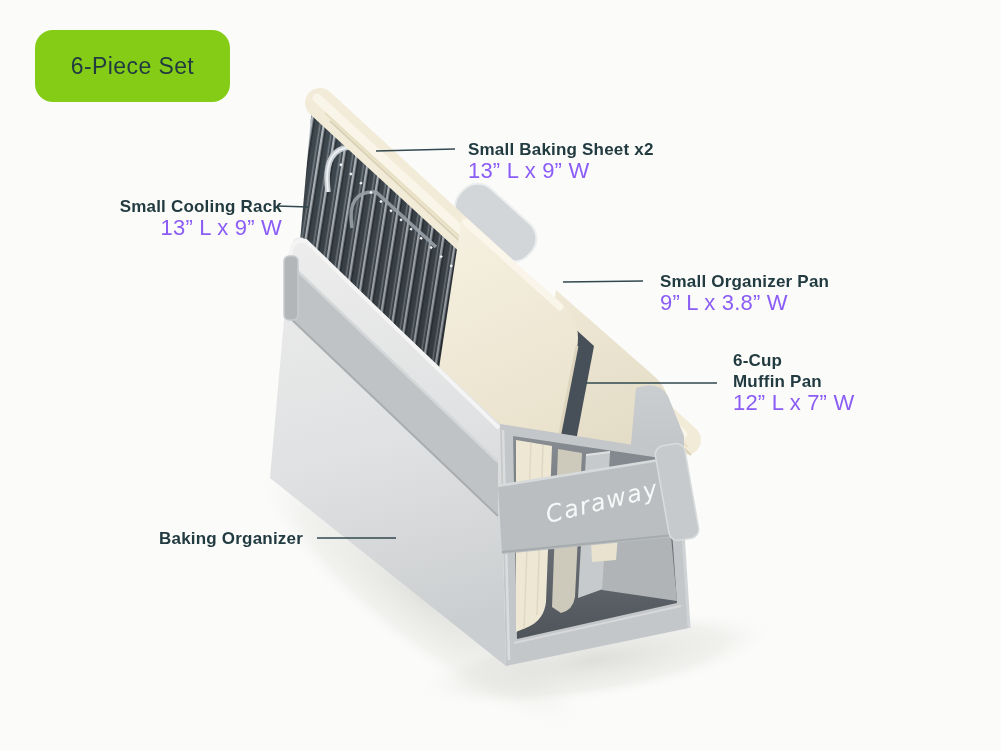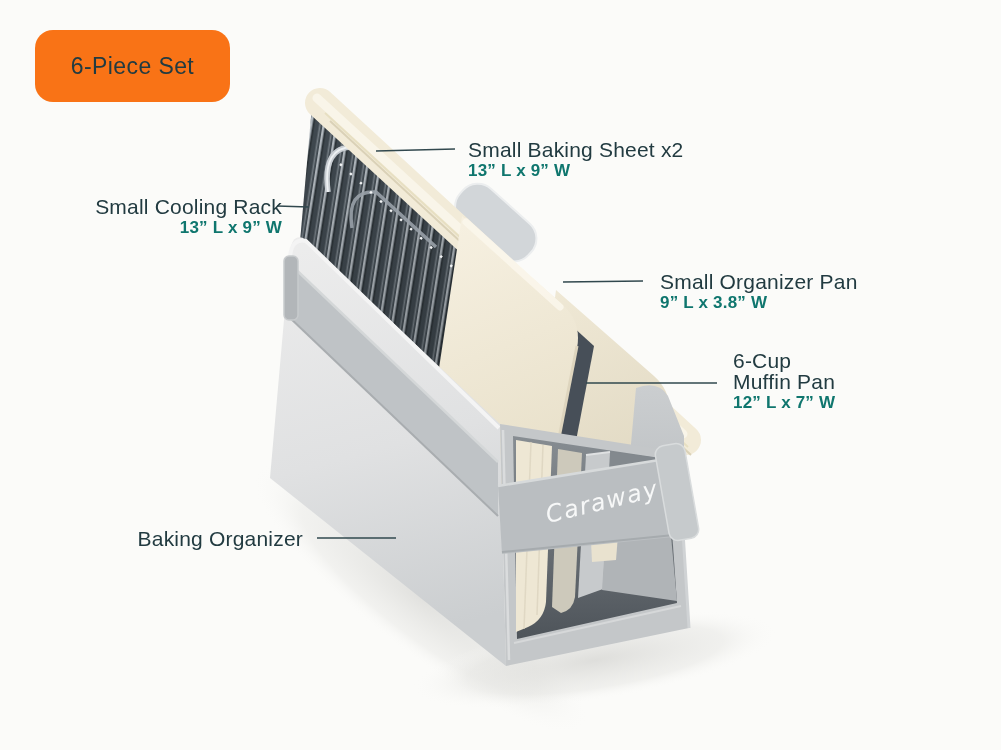--- a/index.html
+++ b/index.html
@@ -10,37 +10,37 @@
   .stage{
     position:relative;
     width:1001px;height:750px;
     background:#fbfbf9;
     overflow:hidden;
   }
   .stage svg{position:absolute;left:0;top:0;}
   .badge{
     position:absolute;left:35px;top:30px;
     width:195px;height:72px;
-    background:#f97316;
+    background:#84cc16;
     border-radius:18px;
     display:flex;align-items:center;justify-content:center;
     font-size:23px;font-weight:500;letter-spacing:.4px;
     color:#223b41;
   }
   .callout{
     position:absolute;
     color:#223b41;
     line-height:21px;
     white-space:nowrap;
   }
   .callout .c-title{
-    font-size:21px;font-weight:400;letter-spacing:.2px;
+    font-size:17px;font-weight:700;letter-spacing:.2px;
   }
   .callout .c-dims{
-    font-size:17px;font-weight:700;color:#0f766e;letter-spacing:.2px;
+    font-size:22px;font-weight:400;color:#8b5cf6;letter-spacing:.2px;
   }
   .align-right{text-align:right;}
 </style>
 </head>
 <body>
 
 <div class="stage">
 
   <svg width="1001" height="750" viewBox="0 0 1001 750">
     <defs>

